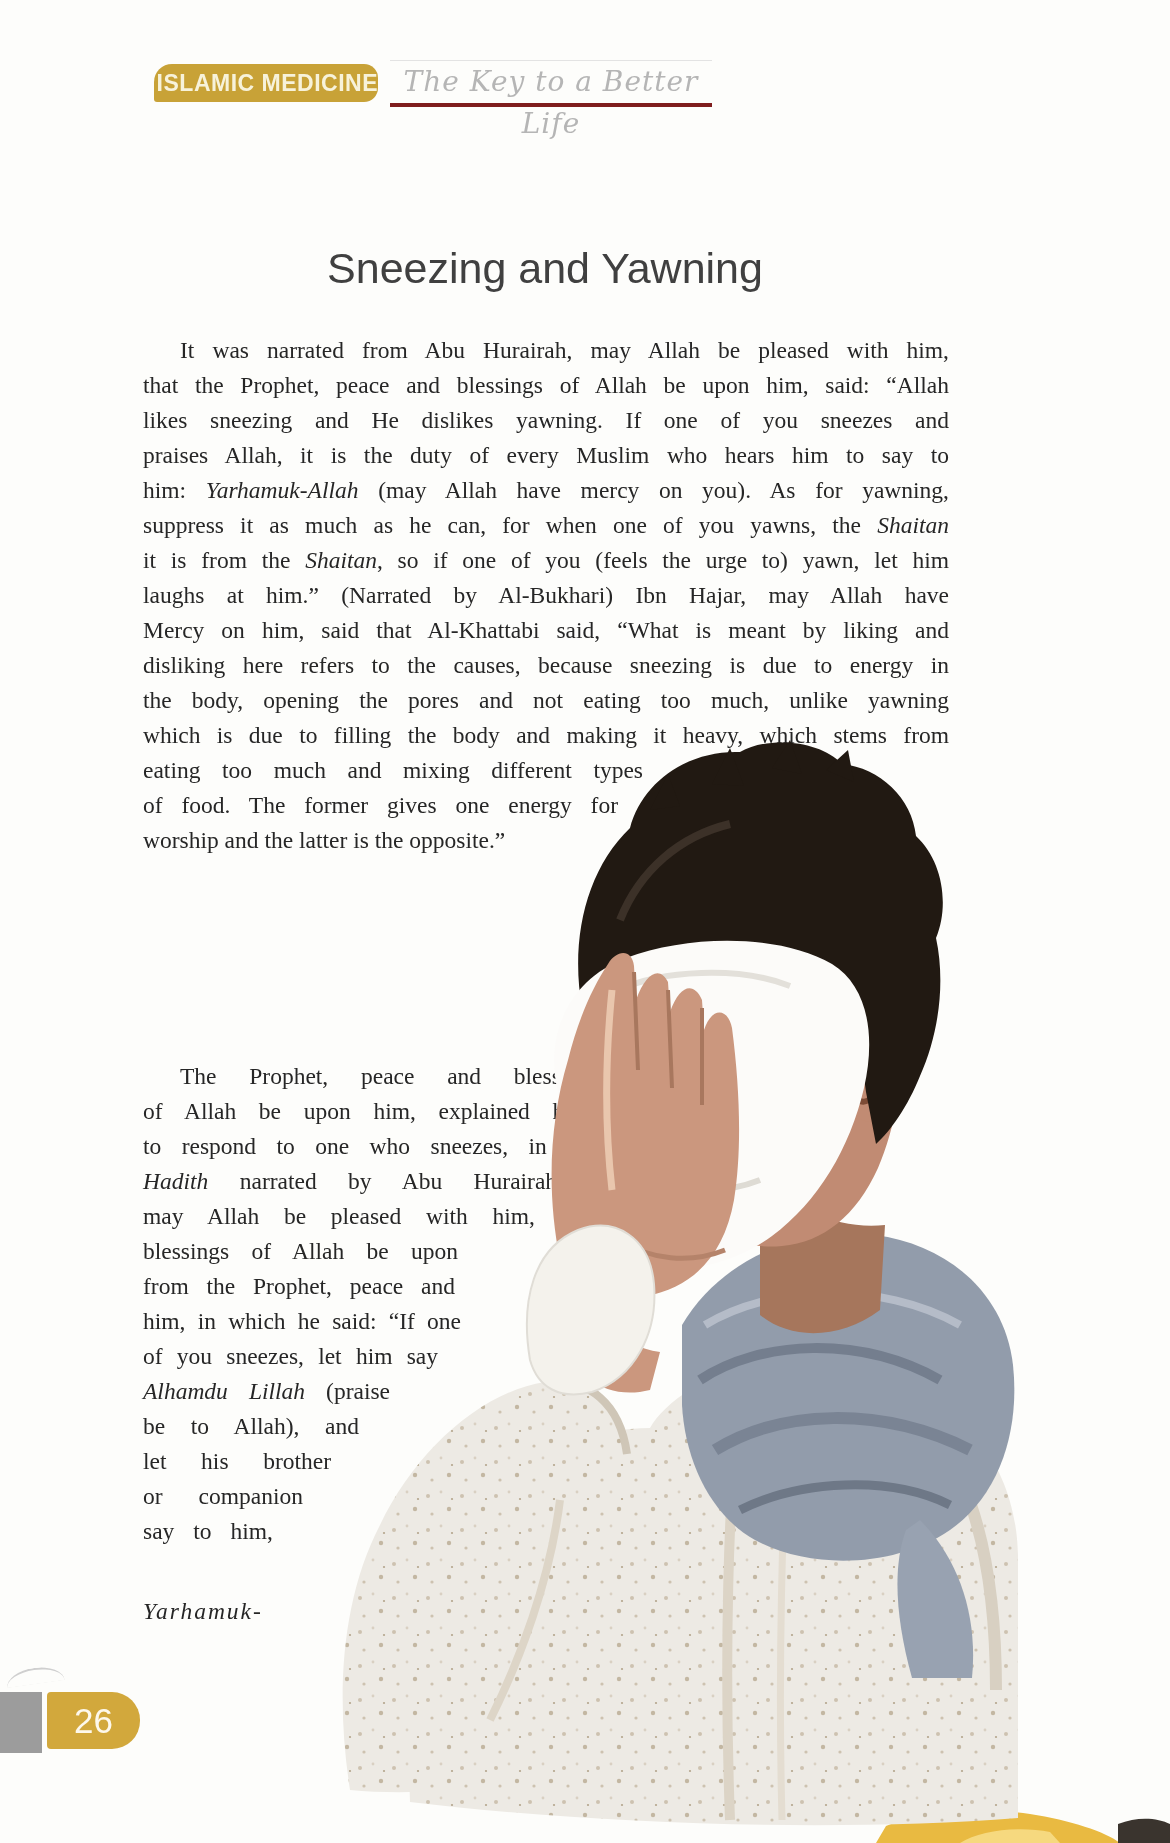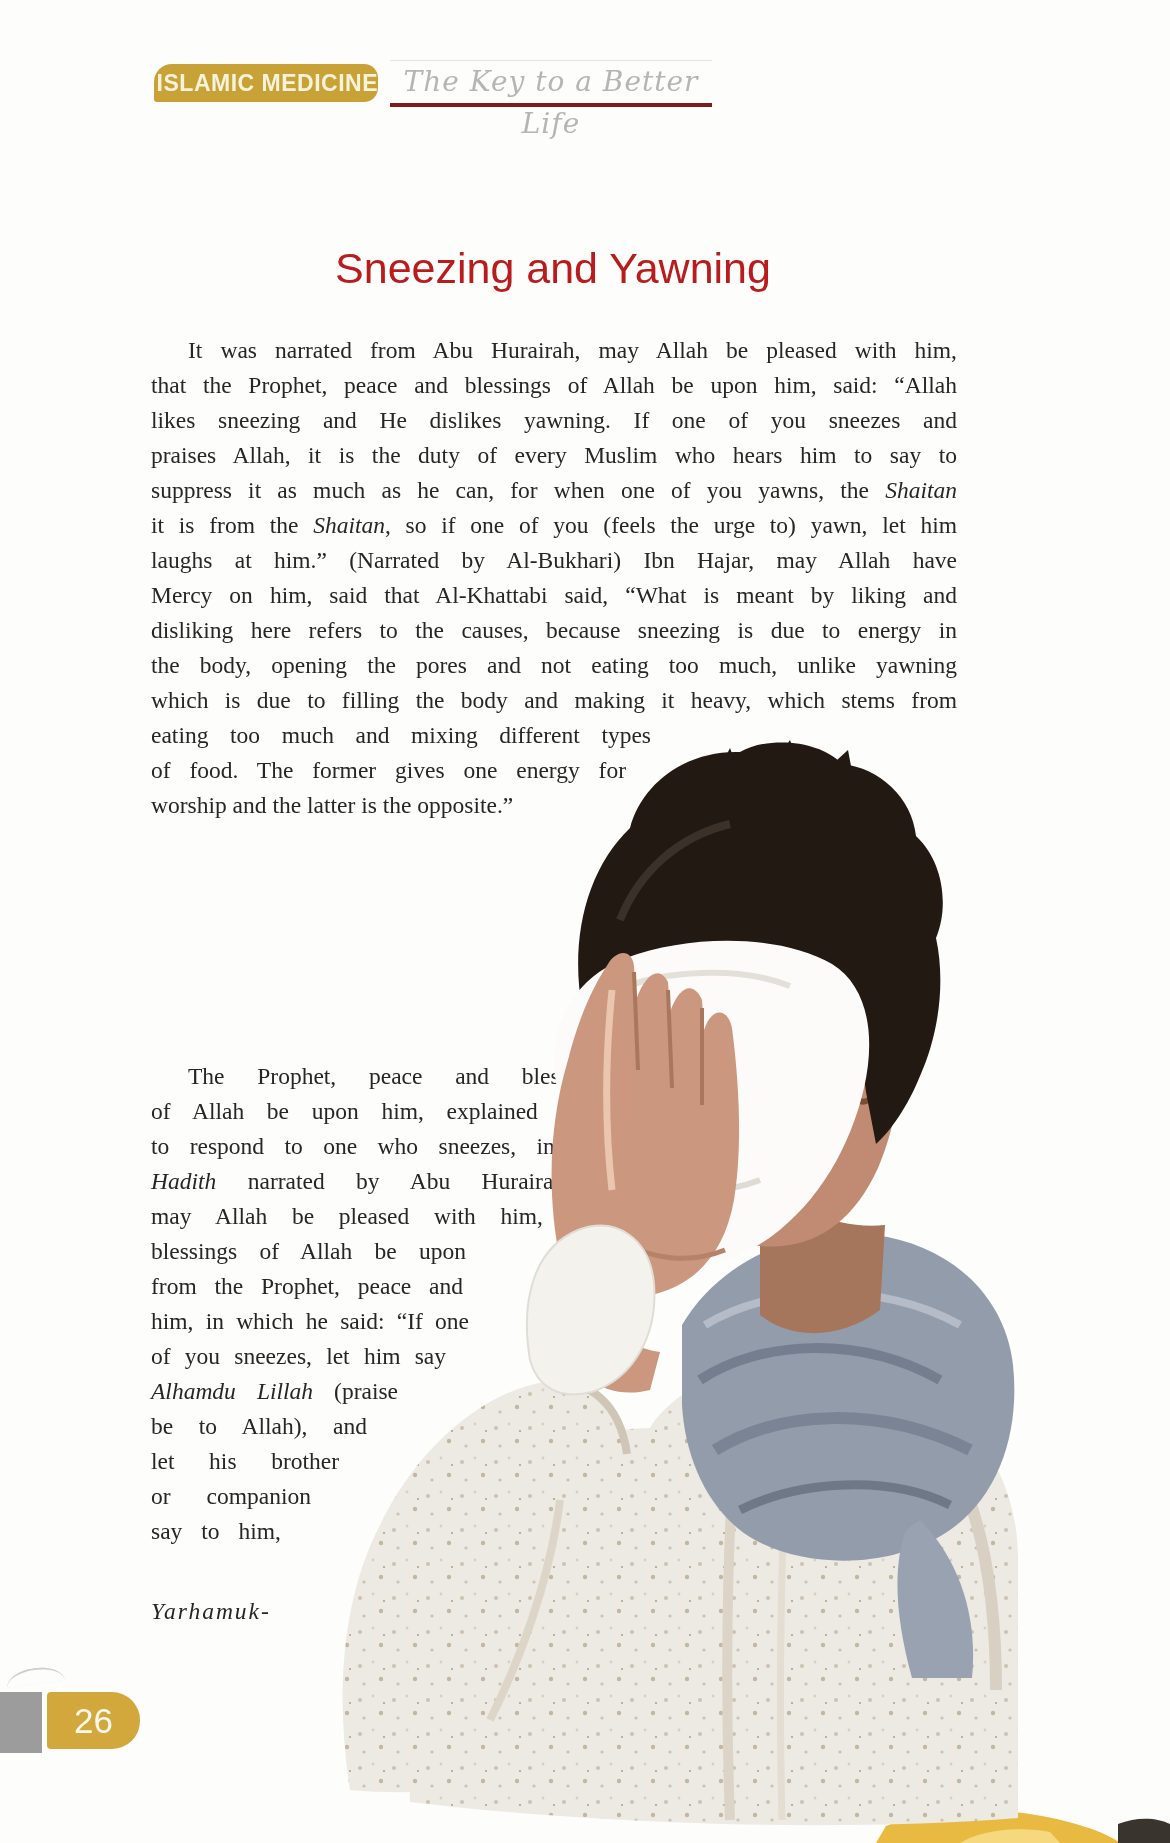--- a/index.html
+++ b/index.html
@@ -16,25 +16,25 @@
   }
   .hdr-tagline{
     position:absolute;left:390px;top:60px;width:322px;height:42px;
     border-top:1px solid #e3e3e3;border-bottom:4px solid #7f1d1d;
     color:#b5b5b5;font-family:"DejaVu Serif",serif;font-style:italic;
     font-size:28px;line-height:42px;text-align:center;letter-spacing:1px;
   }
   
   .page-title{
     position:absolute;left:0;top:215px;width:1090px;text-align:center;
-    color:#b91c1c;font-family:"Liberation Sans",sans-serif;font-size:43px;
-    font-weight:normal;letter-spacing:0;padding-left:8px;
+    color:#404040;font-family:"Liberation Sans",sans-serif;font-size:43px;
+    font-weight:normal;letter-spacing:0;
   }
   
-  .para{position:absolute;left:151px;color:#262626;}
+  .para{position:absolute;left:143px;color:#262626;}
   #p1{top:333px;}
   #p2{top:1059px;}
   .bl{
     white-space:nowrap;height:35px;line-height:35px;font-size:23.5px;
     text-align:justify;text-align-last:justify;
   }
   .indent{text-indent:37px;}
   .endline{text-align-last:left;}
   .it{font-style:italic;}
   .sp{letter-spacing:2px;margin-top:45px;}
@@ -60,20 +60,21 @@
 <div class="hdr-badge">ISLAMIC MEDICINE</div>
 <div class="hdr-tagline">The Key to a Better Life</div>
 
 <h1 class="page-title">Sneezing and Yawning</h1>
 
 <div class="para" id="p1">
   <div class="bl indent" style="width:806px">It was narrated from Abu Hurairah, may Allah be pleased with him,</div>
   <div class="bl" style="width:806px">that the Prophet, peace and blessings of Allah be upon him, said: “Allah</div>
   <div class="bl" style="width:806px">likes sneezing and He dislikes yawning. If one of you sneezes and</div>
   <div class="bl" style="width:806px">praises Allah, it is the duty of every Muslim who hears him to say to</div>
+  <div class="bl" style="width:806px"><span>him: </span><span class="it">Yarhamuk-Allah</span><span> (may Allah have mercy on you). As for yawning,</span></div>
   <div class="bl" style="width:806px"><span>suppress it as much as he can, for when one of you yawns, the </span><span class="it">Shaitan</span></div>
   <div class="bl" style="width:806px"><span>it is from the </span><span class="it">Shaitan</span><span>, so if one of you (feels the urge to) yawn, let him</span></div>
   <div class="bl" style="width:806px">laughs at him.” (Narrated by Al-Bukhari) Ibn Hajar, may Allah have</div>
   <div class="bl" style="width:806px">Mercy on him, said that Al-Khattabi said, “What is meant by liking and</div>
   <div class="bl" style="width:806px">disliking here refers to the causes, because sneezing is due to energy in</div>
   <div class="bl" style="width:806px">the body, opening the pores and not eating too much, unlike yawning</div>
   <div class="bl" style="width:806px">which is due to filling the body and making it heavy, which stems from</div>
   <div class="bl" style="width:500px">eating too much and mixing different types</div>
   <div class="bl" style="width:475px">of food. The former gives one energy for</div>
   <div class="bl endline" style="width:437px">worship and the latter is the opposite.”</div>

